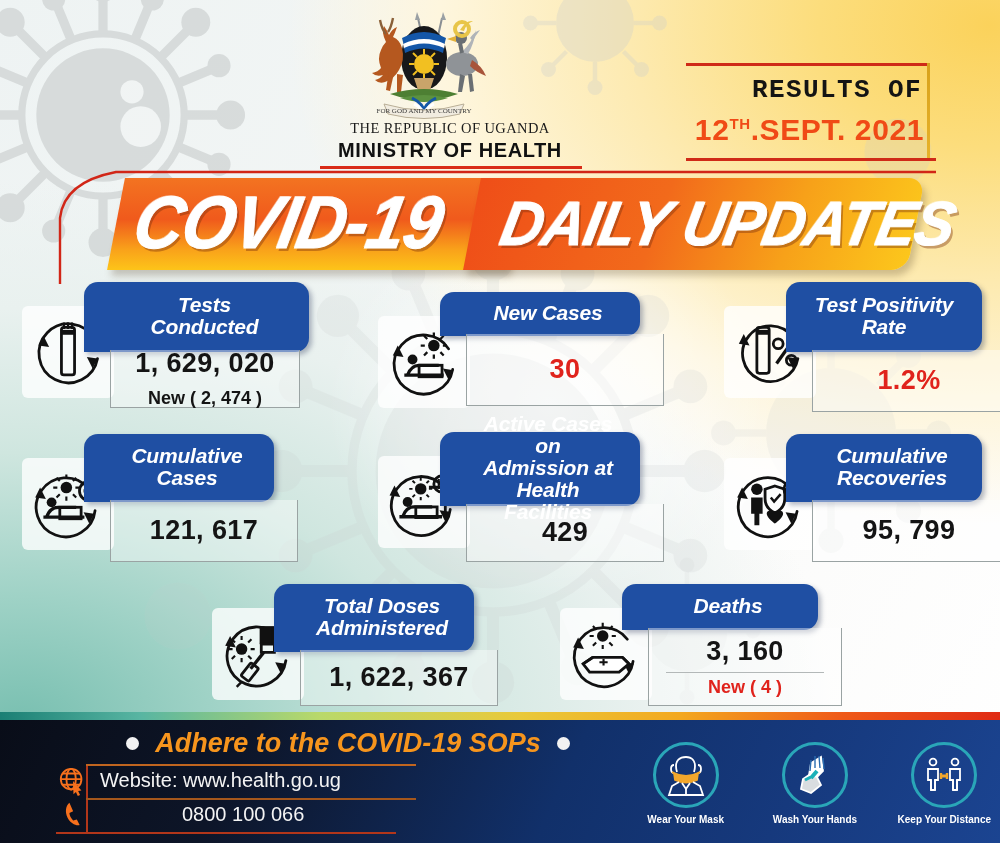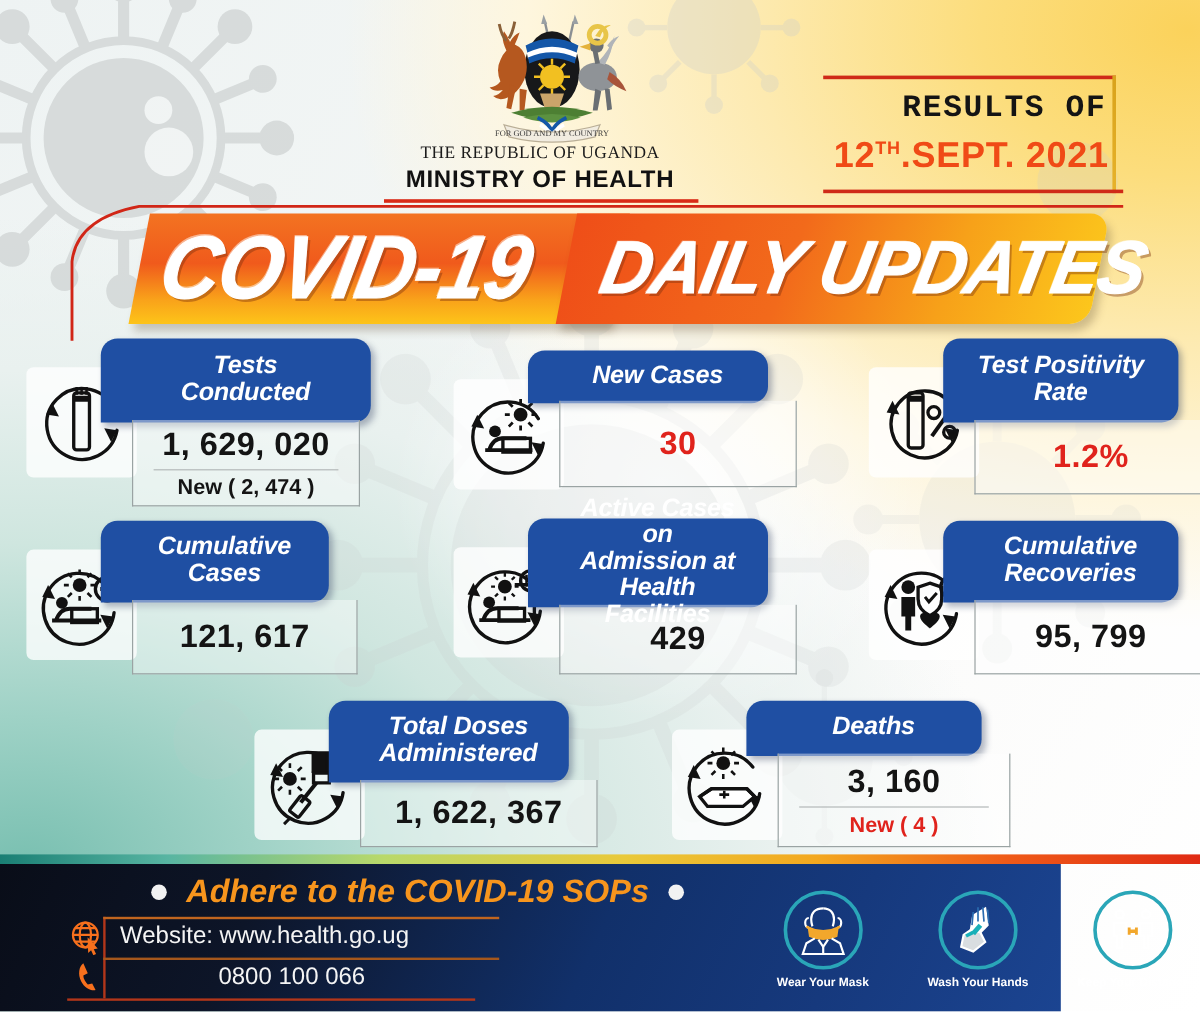--- a/index.html
+++ b/index.html
@@ -29,21 +29,21 @@
   .v1{ left:-42px;  top:-30px;  width:290px; height:290px; opacity:.62; }
   .v2{ left:520px;  top:-52px;  width:150px; height:150px; opacity:.30; }
   .v3{ left:258px;  top:236px;  width:470px; height:470px; opacity:.20; }
   .v4{ left:706px;  top:308px;  width:250px; height:250px; opacity:.16; }
   .v5{ left:612px;  top:556px;  width:150px; height:150px; opacity:.14; }
   .v6{ left:118px;  top:556px;  width:120px; height:120px; opacity:.10; }
   .v7{ left:838px;  top:92px;   width:120px; height:120px; opacity:.22; }
 
   
   #header{ position:absolute; left:0; top:0; width:1000px; height:172px; z-index:4; }
-  .crest{ position:absolute; left:392px; top:8px; width:136px; height:116px;text-align:right; }
+  .crest{ position:absolute; left:356px; top:8px; width:136px; height:116px;text-align:right; }
   .moh-wrap{ position:absolute; left:300px; top:120px; width:300px; text-align:center; }
   .moh-rep{
     font-family:"Liberation Serif", serif;
     font-size:14.5px; letter-spacing:.4px; color:#1b1b1b; font-weight:400;
   }
   .moh-name{
     font-size:20px; font-weight:bold; color:#111; letter-spacing:.6px; margin-top:2px;
   }
   .moh-underline{
     position:absolute; left:320px; top:166px; width:262px; height:3px; background:#d92b17;
@@ -120,21 +120,21 @@
   }
   .card-value{ font-size:27px; font-weight:bold; color:#141414; letter-spacing:.4px; }
   .card-value.red{ color:#e0231c; }
   .card-sep{ width:82%; height:1px; background:#b3b8b8; margin:5px 0 4px; }
   .card-new{ font-size:18px; font-weight:bold; color:#141414; }
   .card-new.red{ color:#e0231c; }
 
   
   #card-tests   { left:22px;  top:0;   }
   #card-tests   .card-head{ width:225px; height:70px; }
-  #card-tests   .card-body{ top:68px; width:190px; height:72px;text-align:center; }
+  #card-tests   .card-body{ top:68px; width:190px; height:58px;text-align:center; }
   #card-newcases{ left:378px; top:10px; }
   #card-newcases .card-head{ width:200px; height:44px; }
   #card-newcases .card-body{ top:42px; width:198px; height:72px; }
   #card-tpr     { left:724px; top:0;  }
   #card-tpr     .card-head{ width:196px; height:70px;padding-left:14px; }
   #card-tpr     .card-body{ top:68px; width:194px; height:62px; }
 
   #card-cum     { left:22px;  top:152px; }
   #card-cum     .card-head{ width:190px; height:68px; }
   #card-cum     .card-body{ top:66px; width:188px; height:62px; }
@@ -151,21 +151,21 @@
   #card-deaths  { left:560px; top:302px; }
   #card-deaths  .card-head{ width:196px; height:46px; }
   #card-deaths  .card-body{ top:44px; width:194px; height:78px; }
 
   
   #strip{
     position:absolute; left:0; top:712px; width:1000px; height:8px; z-index:7;
     background:linear-gradient(90deg,#1a7f74 0%, #58b5a2 14%, #b9d96a 32%, #e9c93a 52%, #f3a81f 68%, #ef5a18 84%, #e02b14 100%);
   }
   #footer{
-    position:absolute; left:0; top:720px; width:884px; height:123px; z-index:7;
+    position:absolute; left:0; top:720px; width:1000px; height:123px; z-index:7;
     background:linear-gradient(115deg,#090d18 0%, #0d1528 24%, #11306a 56%, #16397d 78%, #1b4491 100%);
   }
   .sop-line{
     position:absolute; left:88px; top:8px; width:520px; height:30px;
     display:flex; align-items:center; justify-content:center; gap:16px;
   }
   .sop-dot{ width:13px; height:13px; border-radius:50%; background:#f2f2f2; flex:none; }
   .sop-text{
     font-style:italic; font-weight:bold; font-size:27px; color:#f7951d; white-space:nowrap;
   }

